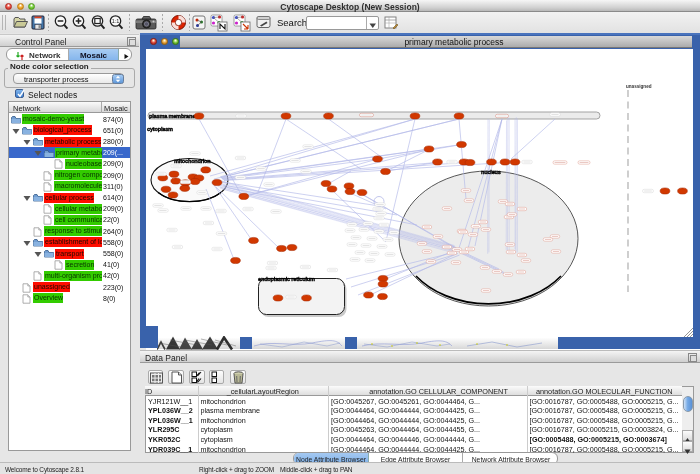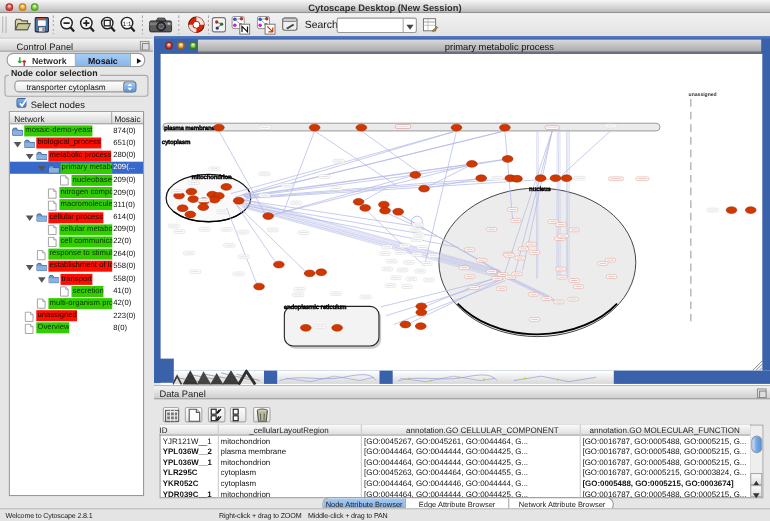--- a/index.html
+++ b/index.html
@@ -129,21 +129,21 @@
       <div class="abs" style="left:22px;top:1.5px;font-size:8px;font-weight:bold;color:#333;">Network</div>
     </div>
     <div class="abs" style="left:62px;top:0;width:50px;height:13px;background:linear-gradient(#a8ccf2,#7fb2ec);border-right:1px solid #8aa;text-align:center;font-size:8px;font-weight:bold;color:#112;line-height:13px;">Mosaic</div>
     <div class="abs" style="left:112px;top:0;width:14px;height:13px;"><svg width="14" height="13">
         <path d="M5.5 4 L9.5 6.5 L5.5 9 Z" fill="#111"></path>
       </svg></div>
   </div>
 <div class="abs" style="left:4px;top:68px;width:131px;height:20px;border:1px solid #aaa;border-radius:3px;"></div>
 <div class="abs" style="left:8px;top:62px;background:#e6e6e6;padding:0 2px;font-size:8px;font-weight:bold;color:#222;">Node color selection</div>
 <div class="abs" style="left:13px;top:73px;width:111px;height:11px;background:linear-gradient(#fff,#e8e8e8);border:1px solid #999;border-radius:4px;">
-    <div class="abs" style="left:10px;top:1px;font-size:7.5px;color:#111;">transporter cytoplasm</div>
+    <div class="abs" style="left:10px;top:1px;font-size:7.5px;color:#111;">transporter process</div>
     <div class="abs" style="left:98px;top:0px;width:12px;height:9.5px;background:linear-gradient(#a6ccf5,#5f97d8);border:1px solid #667e9e;border-radius:2.5px;">
       <svg width="10" height="8" style="position:absolute;left:0px;top:0px">
         <path d="M5 0.8 L7.2 3.2 L2.8 3.2 Z" fill="#fff"></path>
         <path d="M5 7.2 L7.2 4.8 L2.8 4.8 Z" fill="#fff"></path>
       </svg>
     </div>
   </div>
 <div class="abs" style="left:15px;top:89px;width:9px;height:9px;background:linear-gradient(#7db2ea,#3f7fd0);border:1px solid #3a5d92;border-radius:2px;">
     <svg width="11" height="11" viewBox="0 0 11 11" style="position:absolute;left:-1px;top:-2px;overflow:visible">
       <path d="M3 6 L5 8.2 L9 2.2" stroke="#fff" stroke-width="1.5" fill="none"></path>

